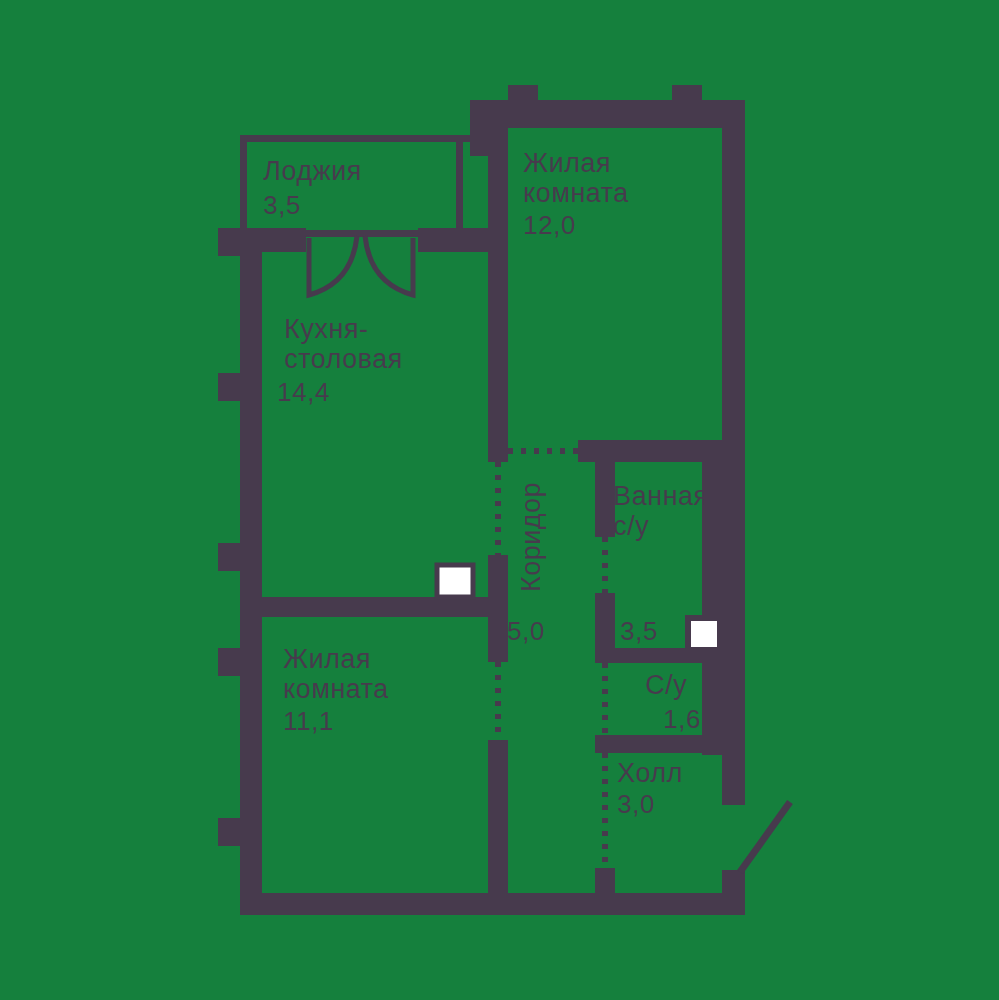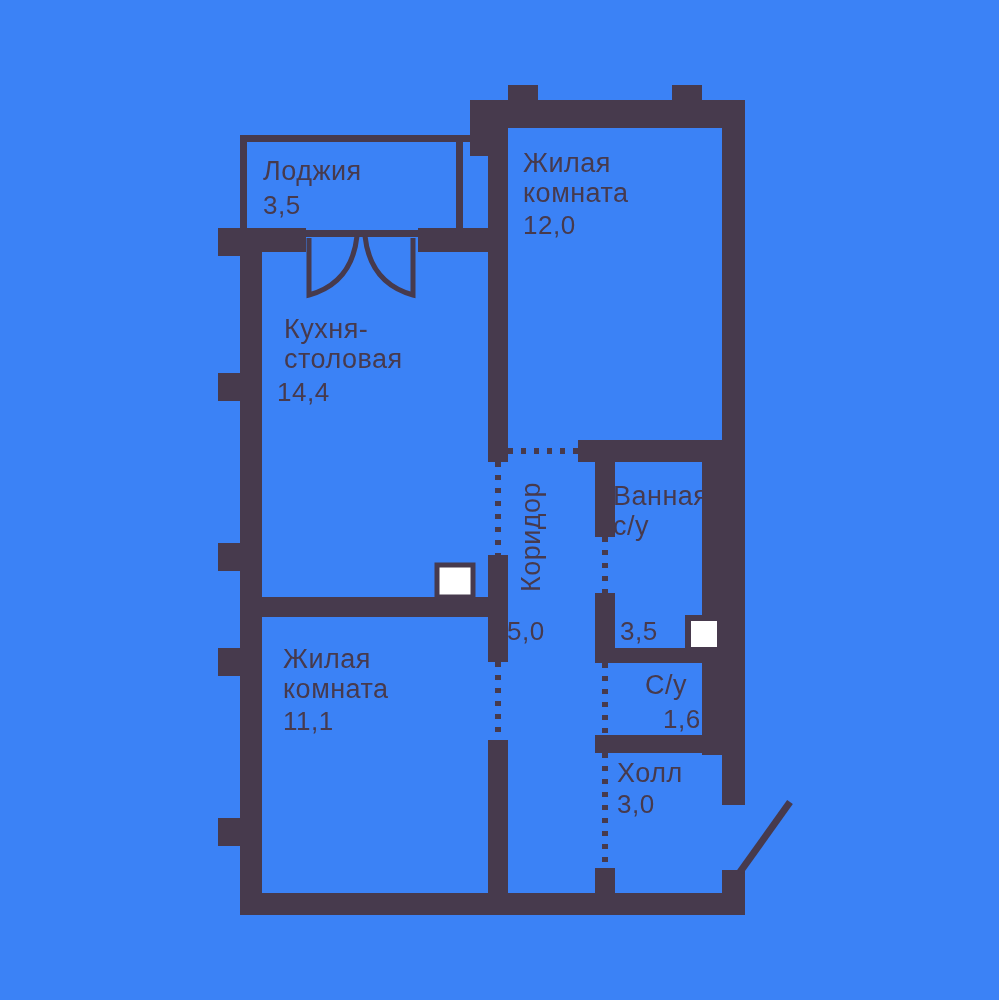--- a/index.html
+++ b/index.html
@@ -1,19 +1,19 @@
 <!DOCTYPE html>
 <html><head>
 <meta charset="utf-8">
 <style>
   html, body { margin: 0; padding: 0; background: #ffffff; }
   .canvas {
     width: 999px; height: 1000px;
     position: relative;
-    background: #3b82f6;
+    background: #15803d;
     overflow: hidden;
   }
   svg text {
     font-family: "Liberation Sans", "DejaVu Sans", sans-serif;
     letter-spacing: 0.5px;
   }
   .room-name { font-size: 27px; }
   .room-area { font-size: 26px; }
 </style>
 </head>

